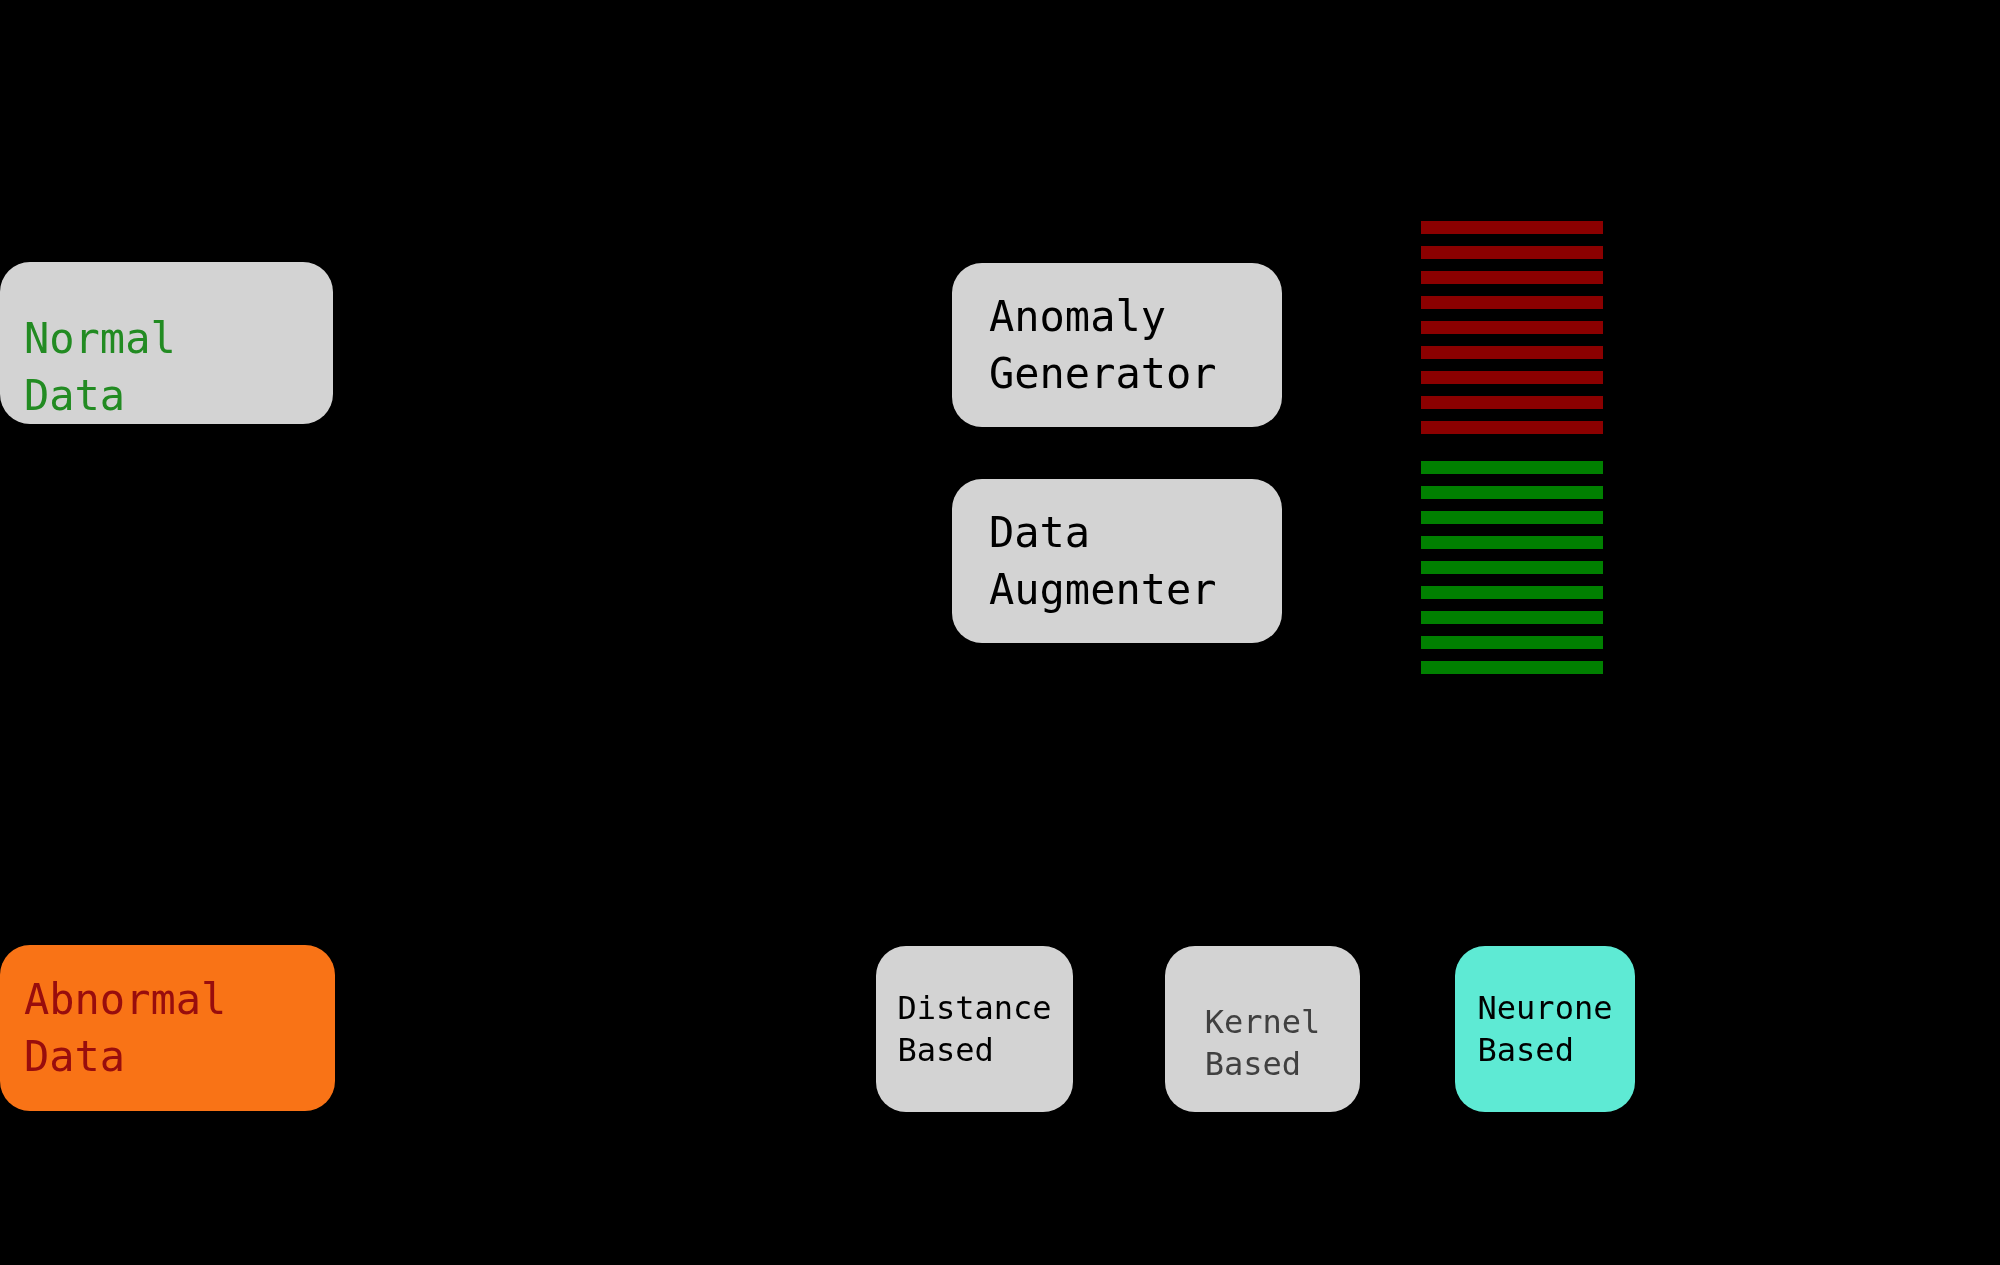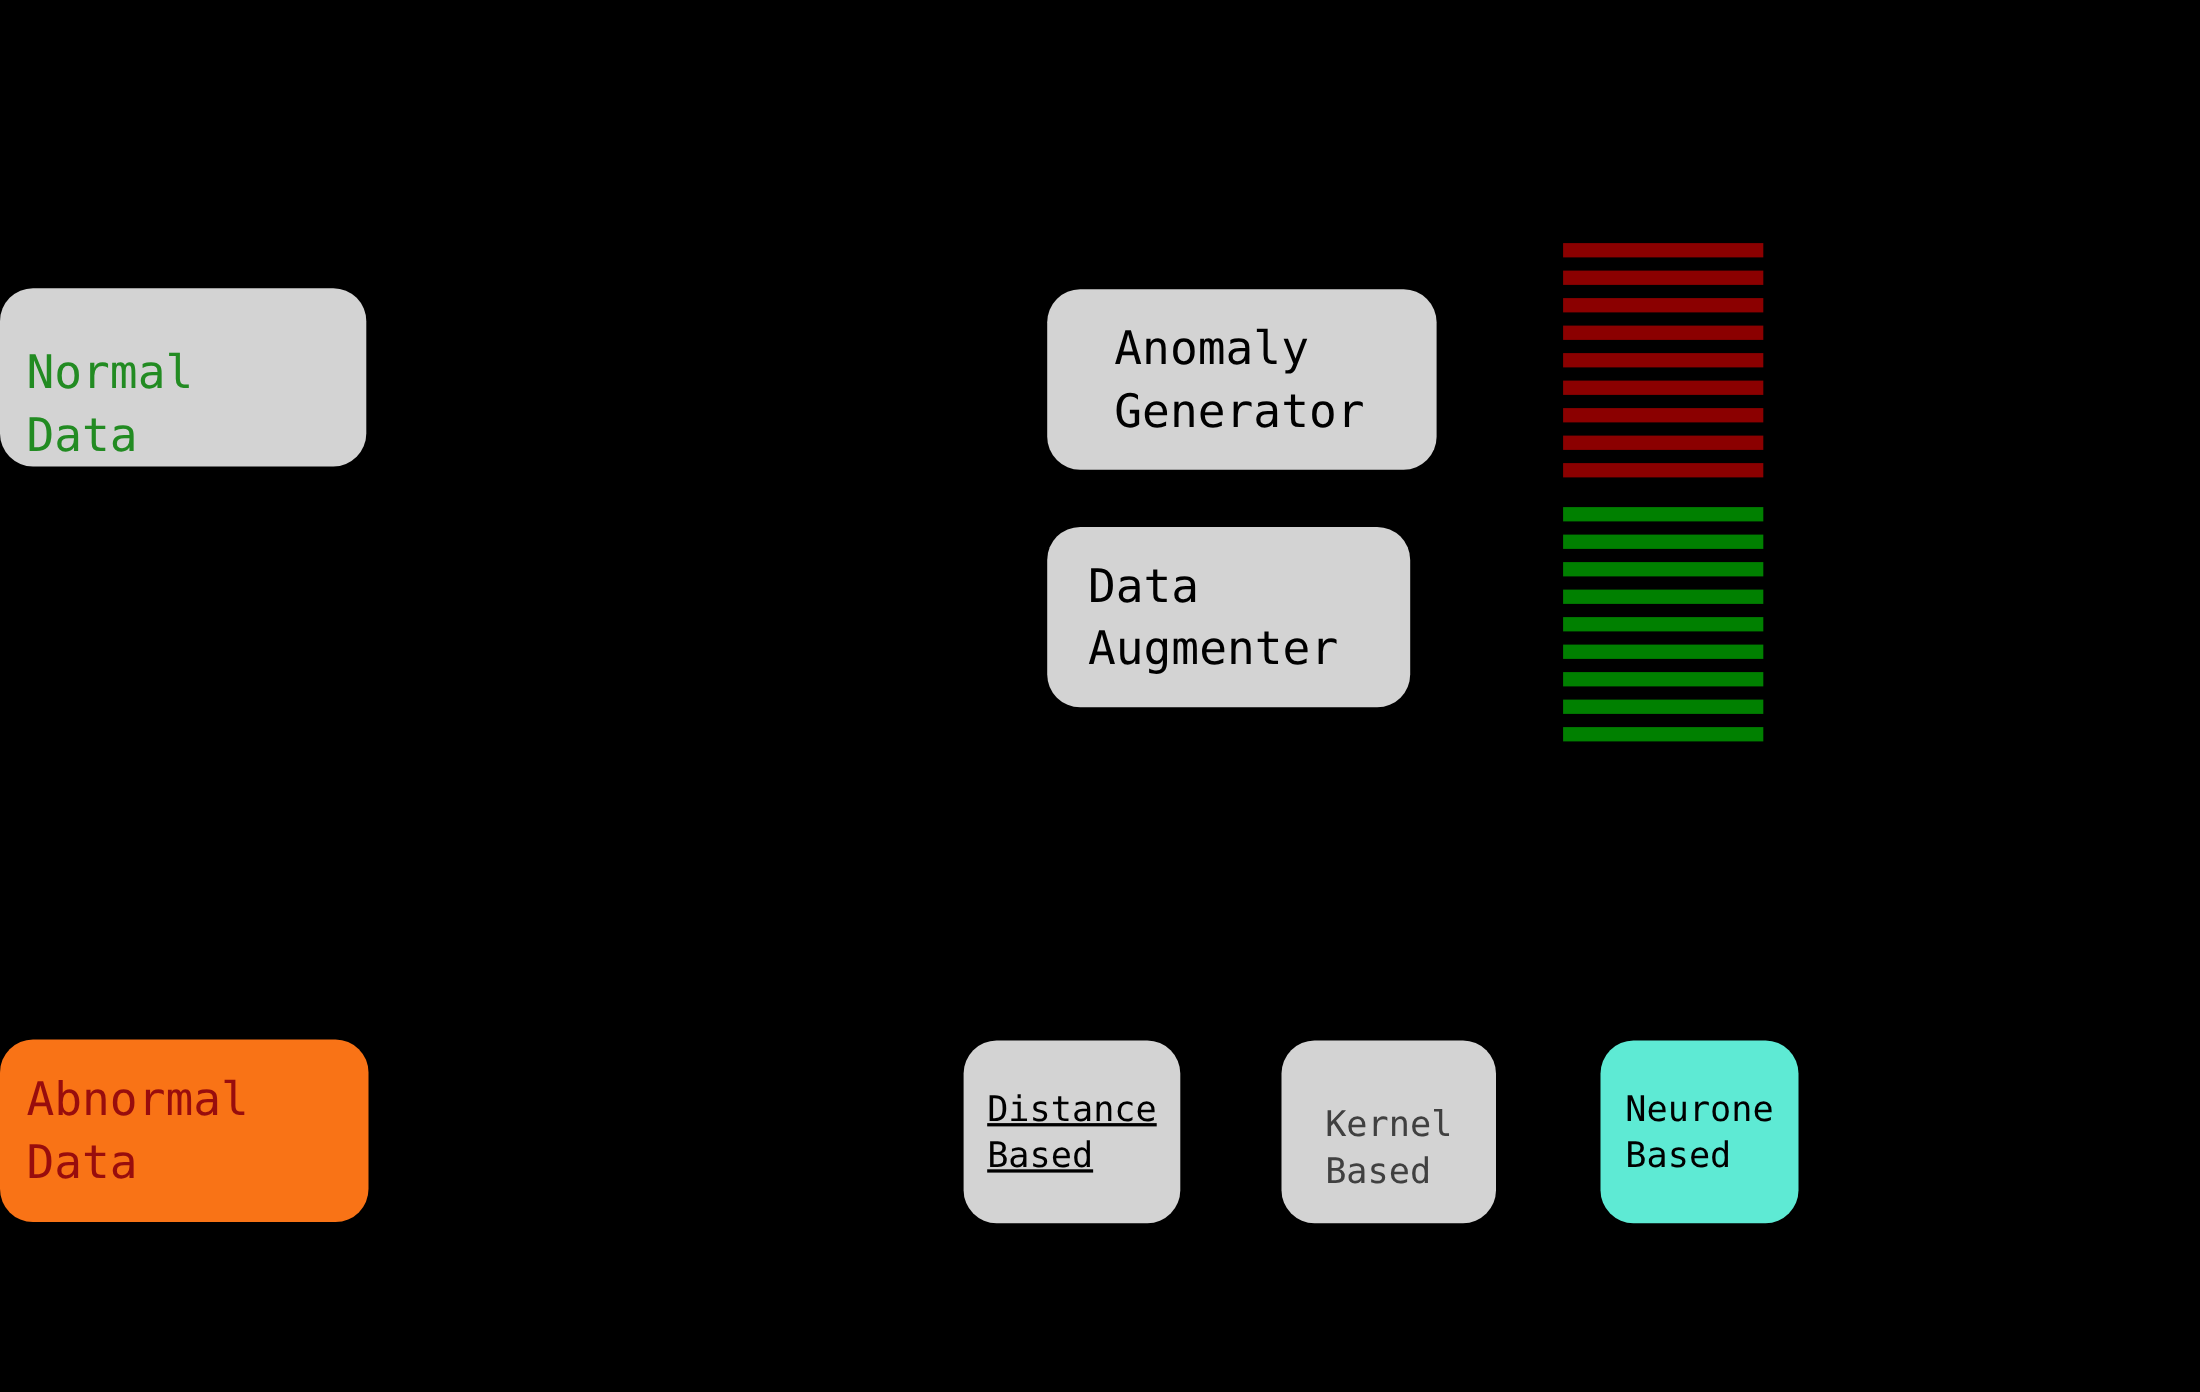--- a/index.html
+++ b/index.html
@@ -55,31 +55,31 @@
   <div class="node big padded" style="left: 0px; top: 262px; width: 333px; height: 162px; background: rgb(211, 211, 211); align-items: flex-end;">
     <span class="label" style="color: rgb(34, 139, 34);">Normal
 Data</span>
   </div>
 
   <div class="node big padded" style="left: 0px; top: 945px; width: 335px; height: 166px; background: #f97316;">
     <span class="label" style="color: rgb(152, 13, 13);">Abnormal
 Data</span>
   </div>
 
-  <div class="node big padded2" style="left: 952px; top: 263px; width: 330px; height: 164px; background: rgb(211, 211, 211); padding-left: 24px;">
+  <div class="node big padded2" style="left: 952px; top: 263px; width: 330px; height: 164px; background: rgb(211, 211, 211);">
     <span class="label" style="color: rgb(0, 0, 0);">Anomaly
 Generator</span>
   </div>
 
   <div class="node big padded2" style="left: 952px; top: 479px; width: 330px; height: 164px; background: rgb(211, 211, 211);">
     <span class="label" style="color: rgb(0, 0, 0);">Data
 Augmenter</span>
   </div>
 
-  <div class="node small" style="left: 876px; top: 946px; width: 197px; height: 166px; background: rgb(211, 211, 211); text-decoration: underline;">
+  <div class="node small" style="left: 876px; top: 946px; width: 197px; height: 166px; background: rgb(211, 211, 211);">
     <span class="label" style="color: rgb(0, 0, 0);">Distance
 Based</span>
   </div>
 
   <div class="node small" style="left: 1165px; top: 946px; width: 195px; height: 166px; background: rgb(211, 211, 211);">
     <span class="label" style="color: #404040; margin-top: 28px;">Kernel
 Based</span>
   </div>
 
   <div class="node small" style="left: 1455px; top: 946px; width: 180px; height: 166px; background: #5eead4;">

